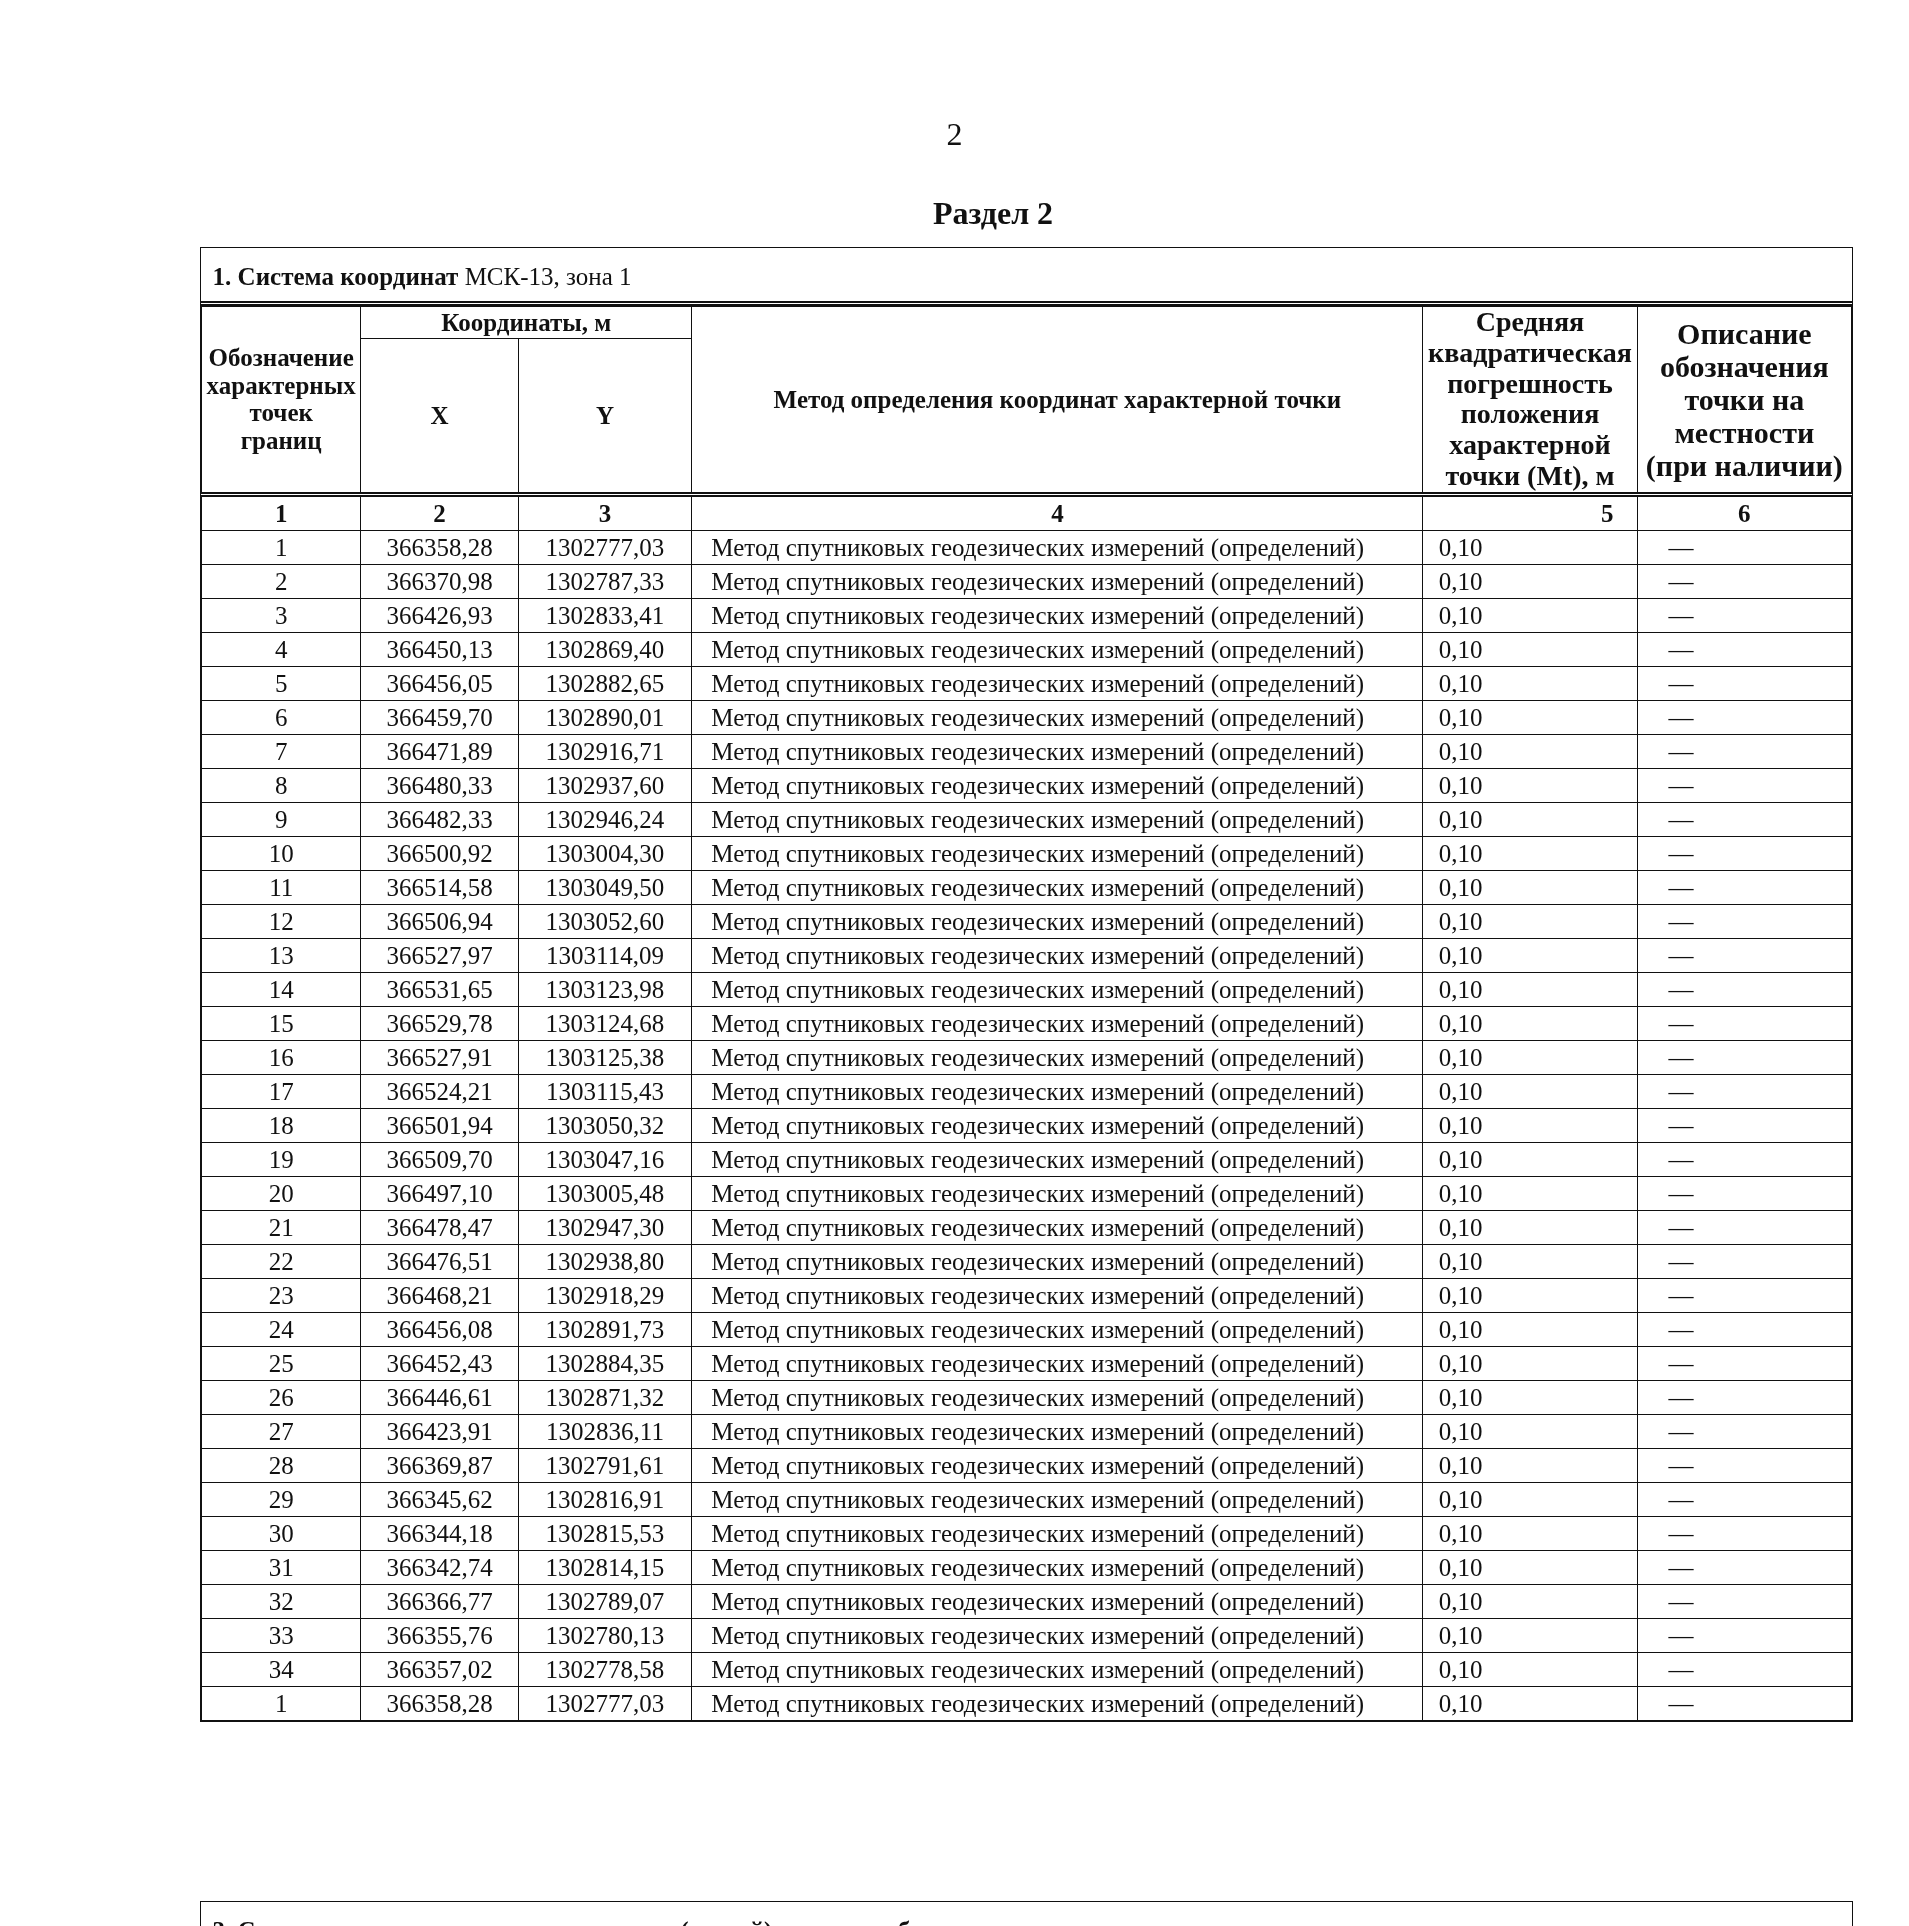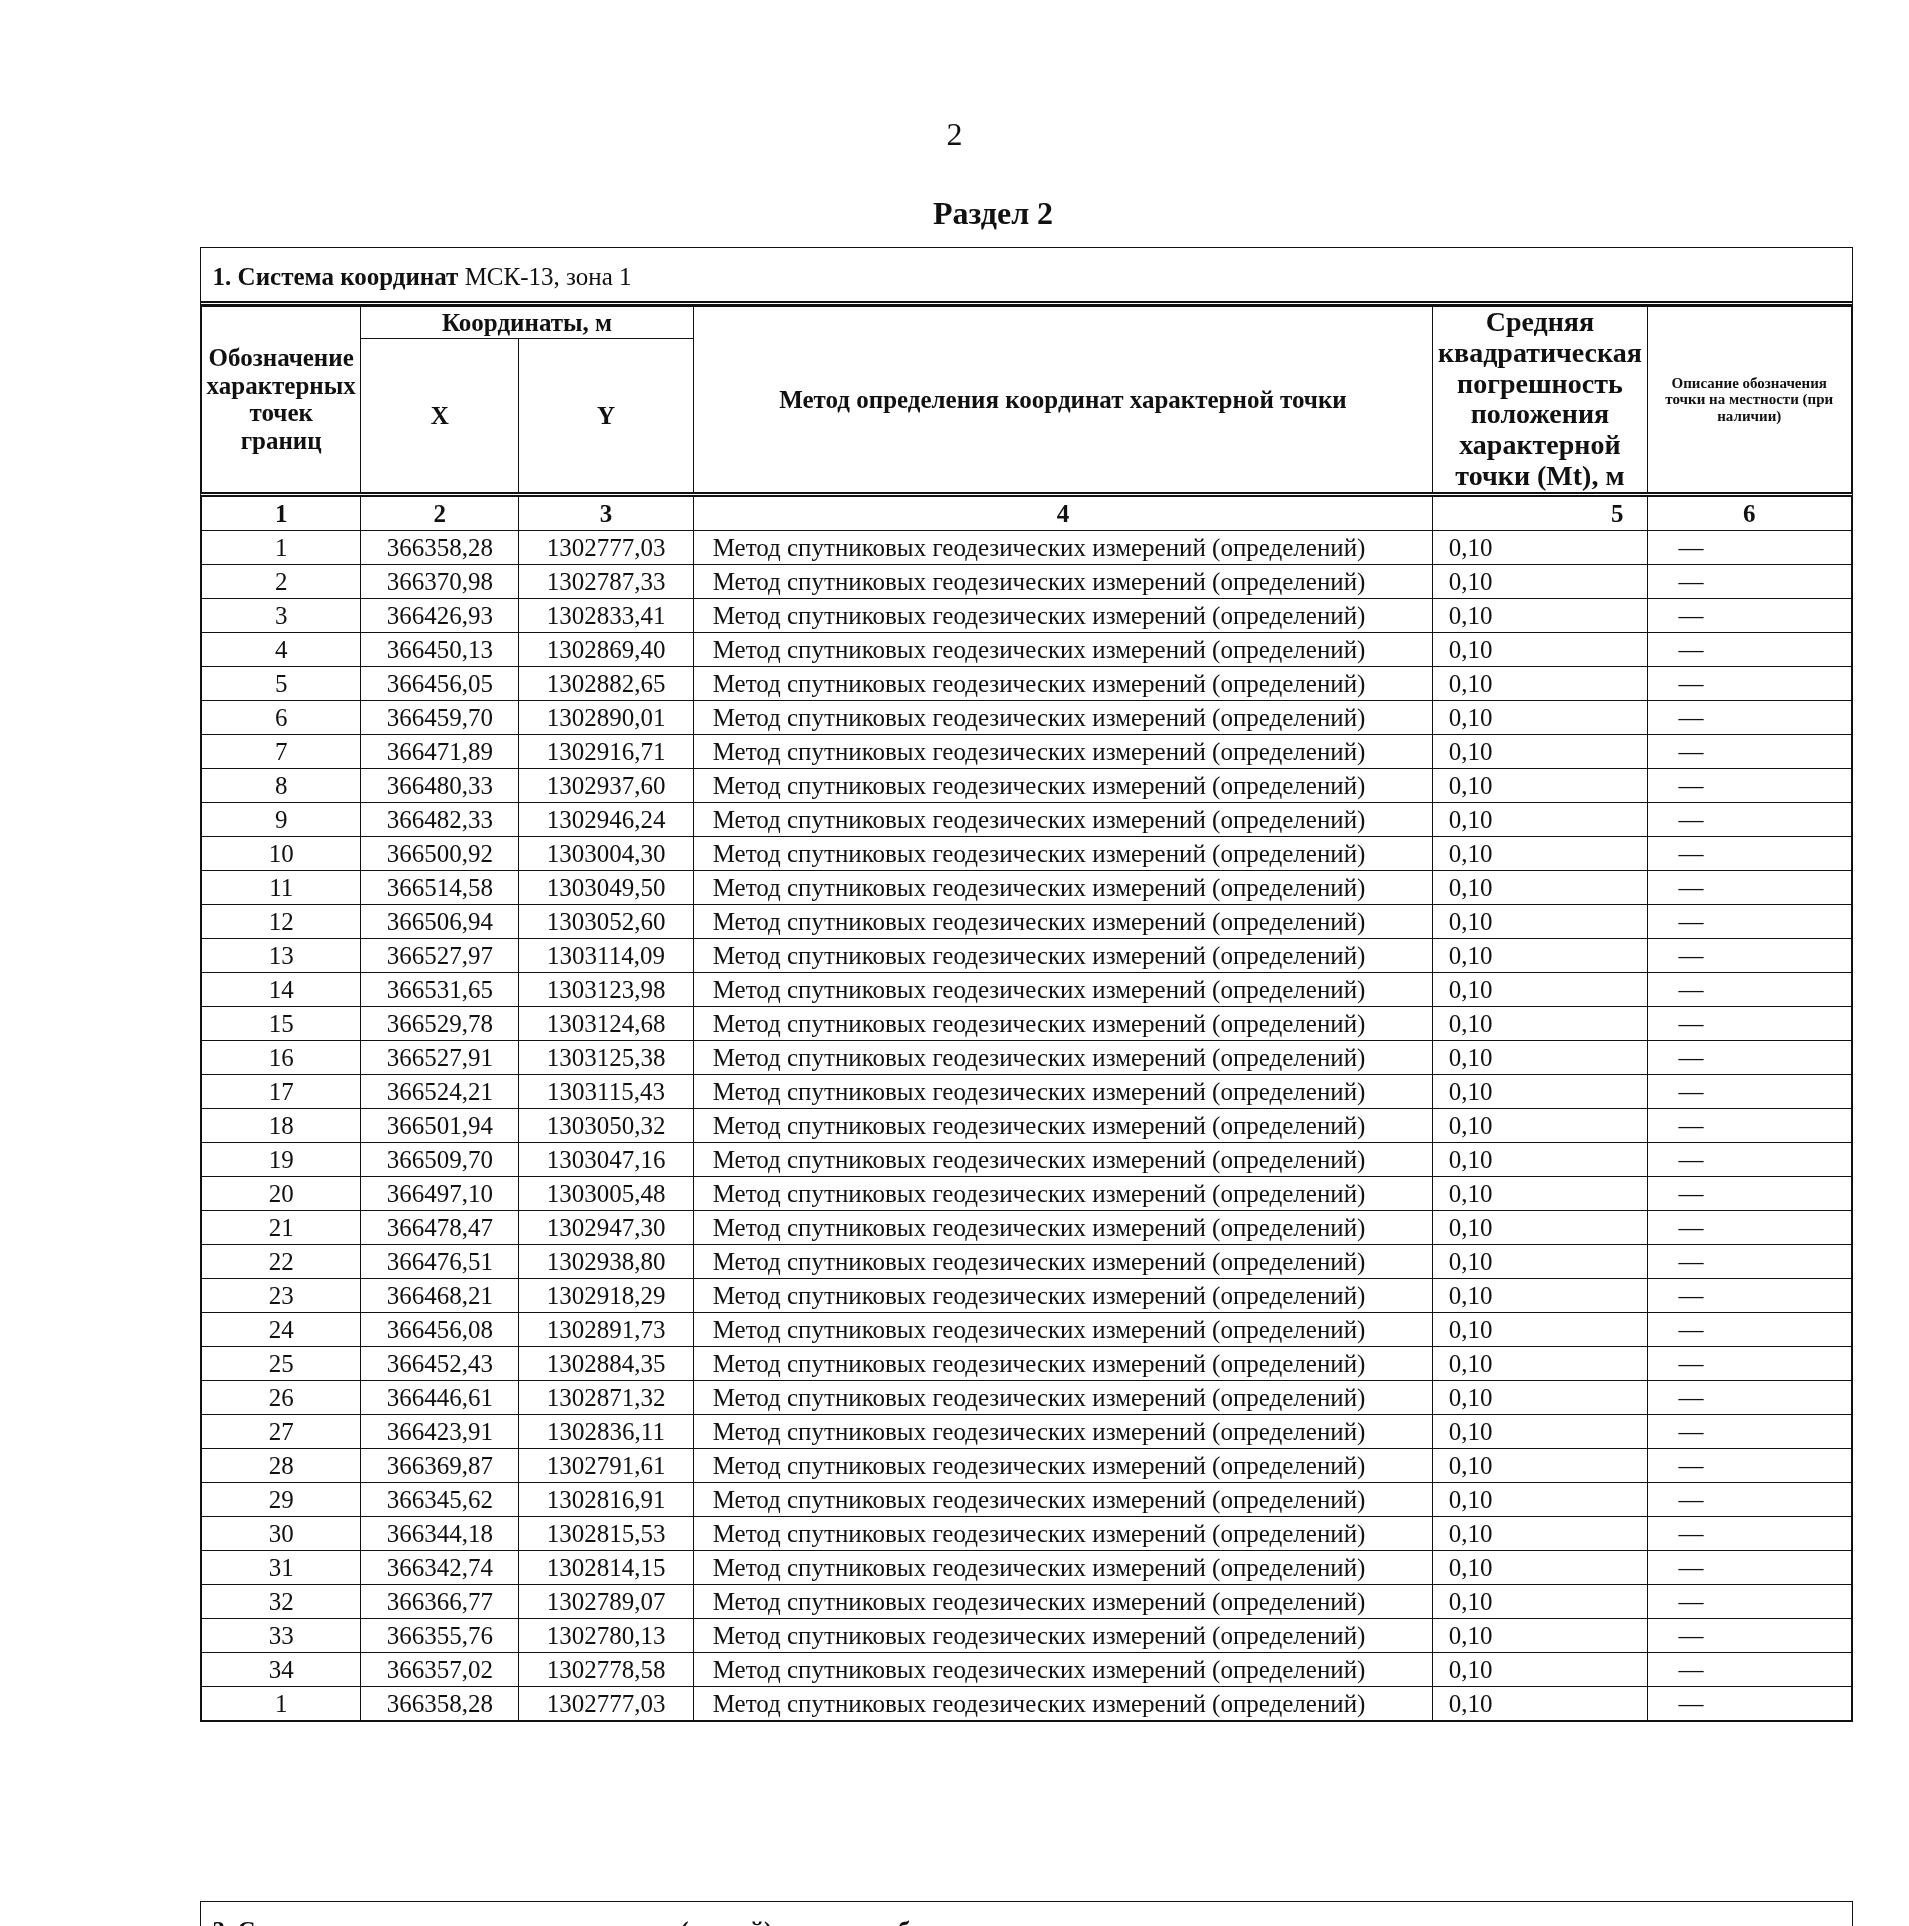--- a/index.html
+++ b/index.html
@@ -48,21 +48,21 @@
         <col style="width:220px">
     </colgroup>
     <thead>
       <tr>
         <th rowspan="2" style="height:166px">Обозначение характерных точек границ</th>
         <th colspan="2" style="height:31px">Координаты, м</th>
         <th rowspan="2">Метод определения координат характерной точки</th>
         <th rowspan="2" style="font-size:28px">
           <span>Средняя квадратическая погрешность положения характерной точки (Mt), м</span>
         </th>
-        <th rowspan="2" style="font-size:15px">Описание обозначения точки на местности (при наличии)</th>
+        <th rowspan="2" style="font-size:30px">Описание обозначения точки на местности (при наличии)</th>
       </tr>
       <tr class="hdr-sub">
         <th>X</th>
         <th>Y</th>
       </tr>
     </thead>
     <tbody id="main-body">
       <tr class="colnums" style="border-top:5.4px double #111">
         <td>1</td>
         <td>2</td>

